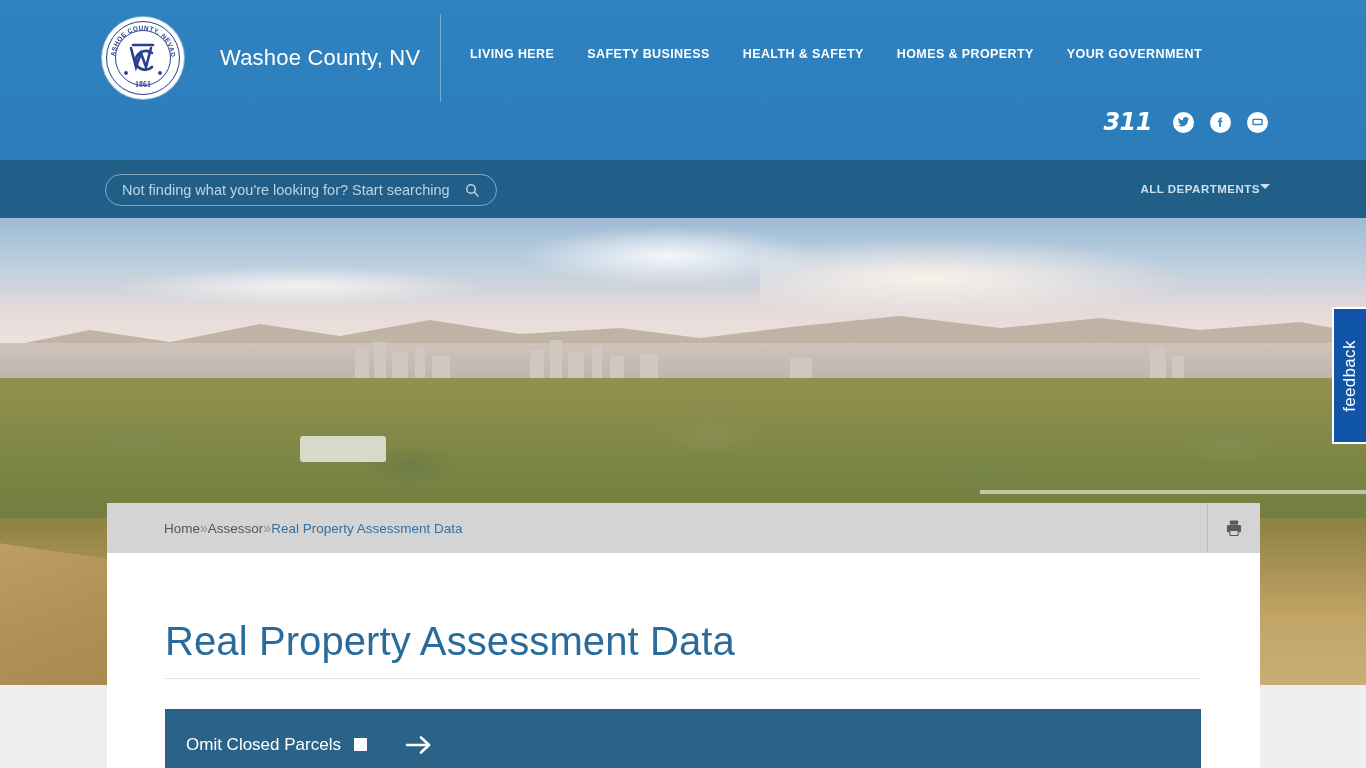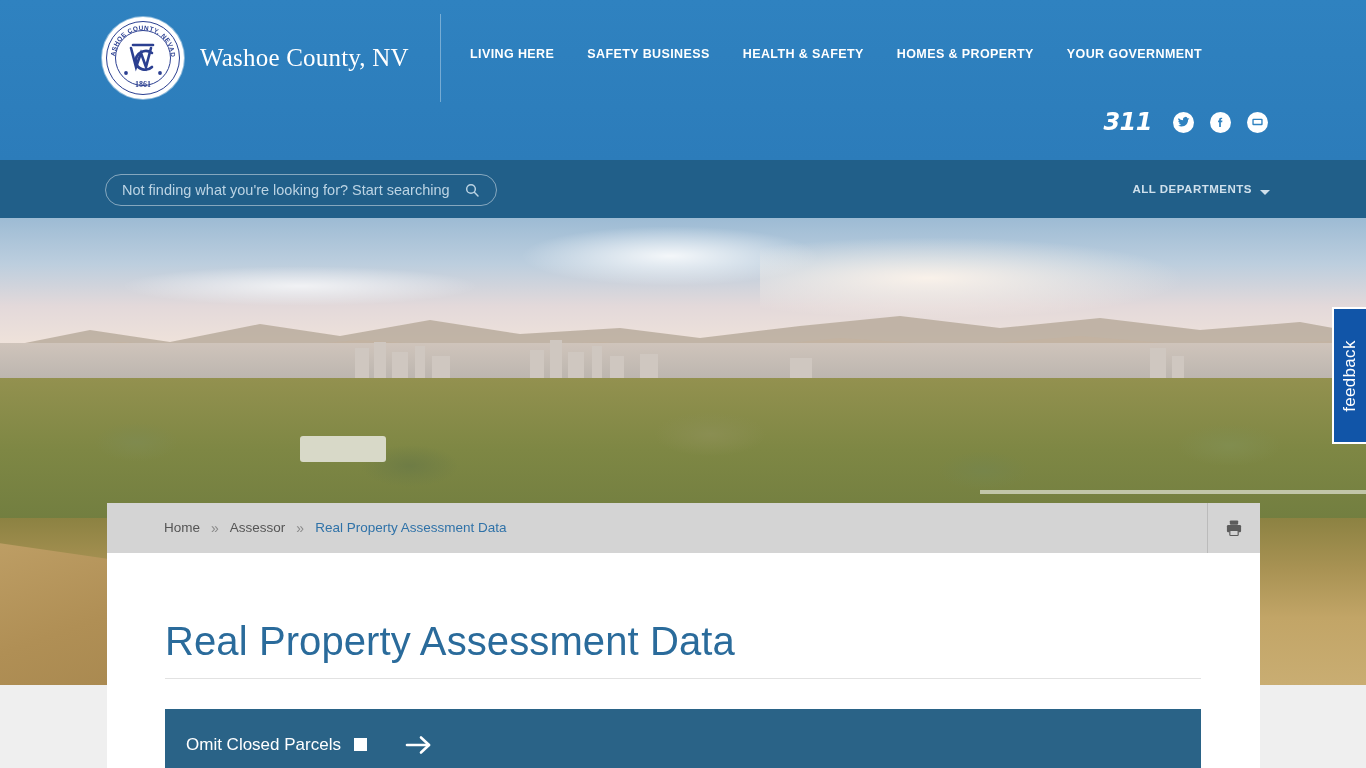--- a/index.html
+++ b/index.html
@@ -25,22 +25,22 @@
   .seal .ring {
     position: absolute; left: 4px; top: 4px; right: 4px; bottom: 4px;
     border: 1.5px solid #2b3f91; border-radius: 50%;
   }
   .seal .inner-ring {
     position: absolute; left: 13px; top: 13px; right: 13px; bottom: 13px;
     border: 1.5px solid #2b3f91; border-radius: 50%;
   }
   .seal svg { position: absolute; left: 0; top: 0; }
   .brand-name {
-    margin-left: 16px; color: #ffffff; font-size: 25px; font-weight: 400;
-    letter-spacing: .2px; white-space: nowrap; font-family: Liberation Serif, serif;
+    margin-left: 36px; color: #ffffff; font-size: 22px; font-weight: 400;
+    letter-spacing: .2px; white-space: nowrap;
   }
   .nav-divider {
     position: absolute; left: 440px; top: 14px; width: 1px; height: 88px;
     background: rgba(255,255,255,.35);
   }
   .mainnav {
     position: absolute; left: 470px; top: 47px;
     display: flex; align-items: center; gap: 0;
   }
   .mainnav a {
@@ -75,21 +75,21 @@
     border: 1px solid rgba(255,255,255,.45);
     display: flex; align-items: center; padding: 0 16px;
   }
   .searchbox .ph {
     color: #bcd4e4; font-size: 14.5px; flex: 1; white-space: nowrap;
   }
   .searchbox .mag { width: 16px; height: 16px; flex: none; }
   .alldepts {
     position: absolute; right: 96px; top: 183px;
     color: #cfe0ec; font-size: 11.5px; font-weight: bold; letter-spacing: .5px;
-    display: flex; align-items: flex-end; gap: 8px; white-space: nowrap;
+    display: flex; align-items: flex-start; white-space: nowrap;
   }
   .caret {
     width: 0; height: 0; border-left: 5px solid transparent;
     border-right: 5px solid transparent; border-top: 5px solid #cfe0ec;
     margin-top: 1px;
   }
 
   
   .hero {
     position: absolute; top: 218px; left: 0; width: 1366px; height: 467px;
@@ -177,21 +177,21 @@
 
   
   .card {
     position: absolute; left: 107px; top: 503px; width: 1153px; height: 265px;
     background: #ffffff;
   }
   .crumbbar {
     height: 50px; background: #d4d4d4; position: relative;
     display: flex; align-items: center; padding-left: 57px;
   }
-  .crumbbar .crumbs { display: flex; gap: 11px; }
+  .crumbbar .crumbs { display: flex; align-items: center; }
   .crumbbar a, .crumbbar span.sep, .crumbbar span.cur {
     font-size: 13.5px; text-decoration: none;
   }
   .crumbbar a { color: #555555; }
   .crumbbar span.sep { color: #8a8a8a; font-size: 14px; }
   .crumbbar span.cur { color: #2f72a8; }
   .printwrap {
     position: absolute; right: 0; top: 0; width: 53px; height: 50px;
     display: flex; align-items: center; justify-content: center;
     border-left: 1px solid #bbbbbb;

